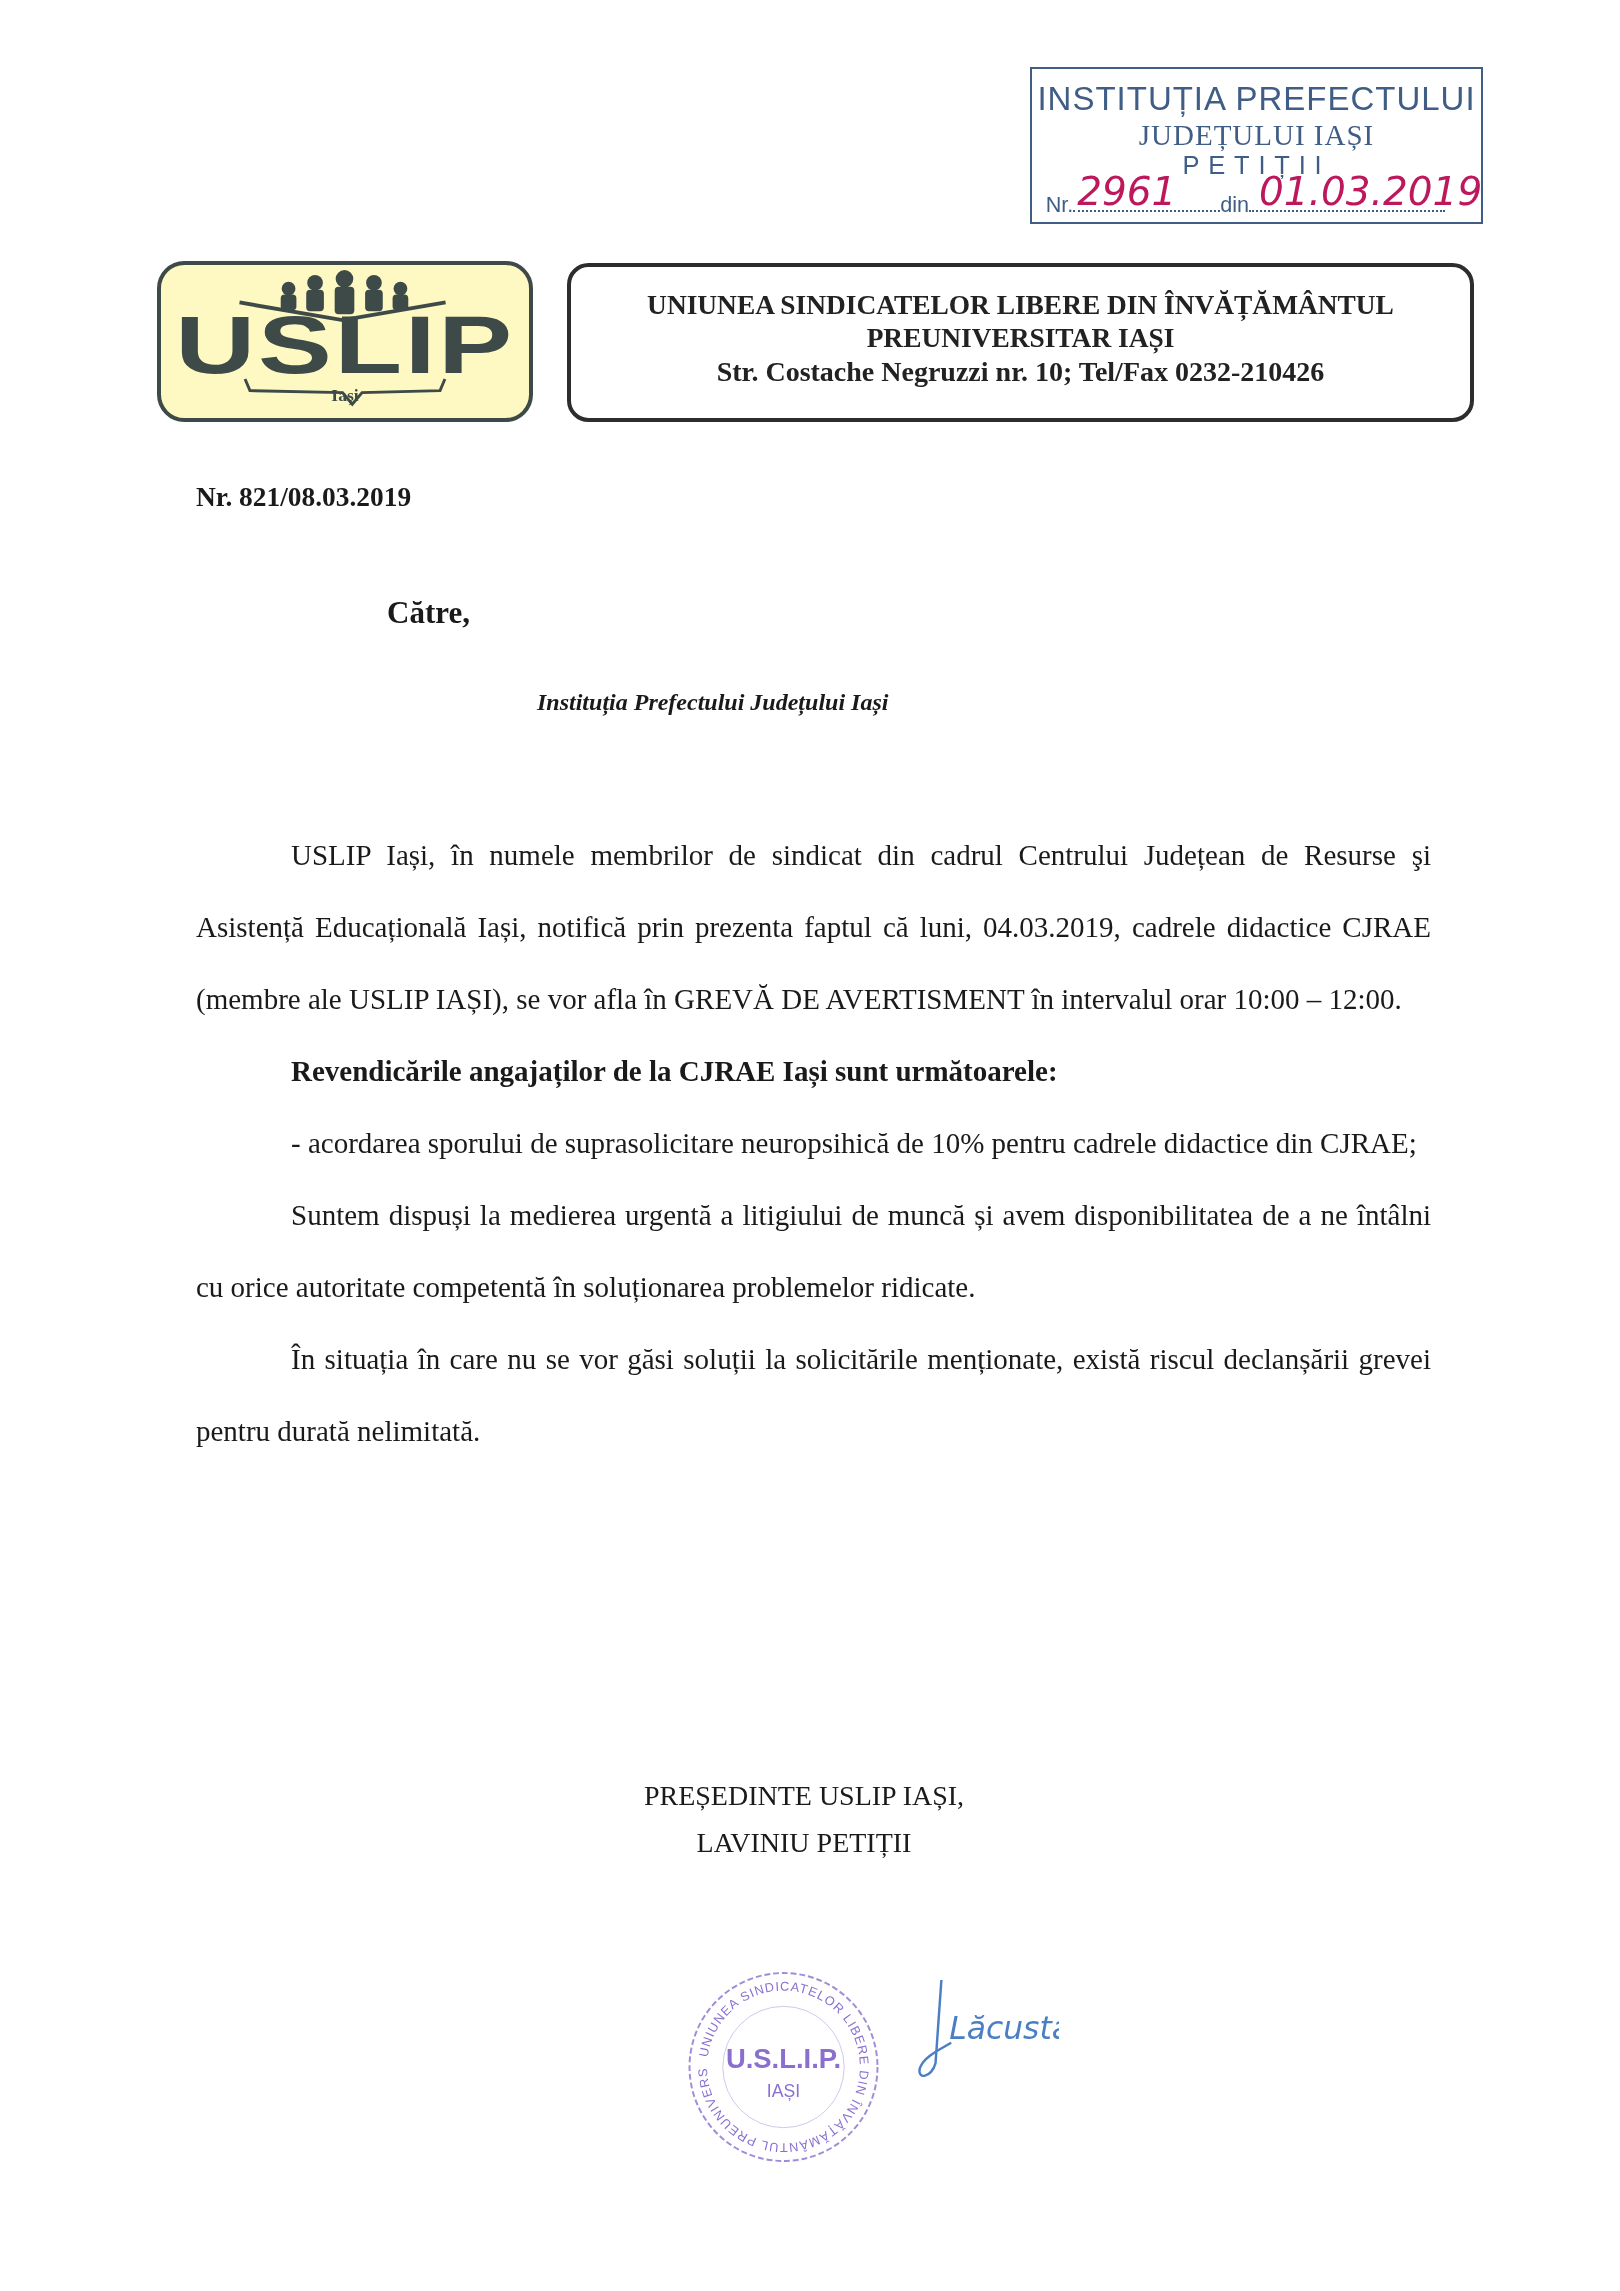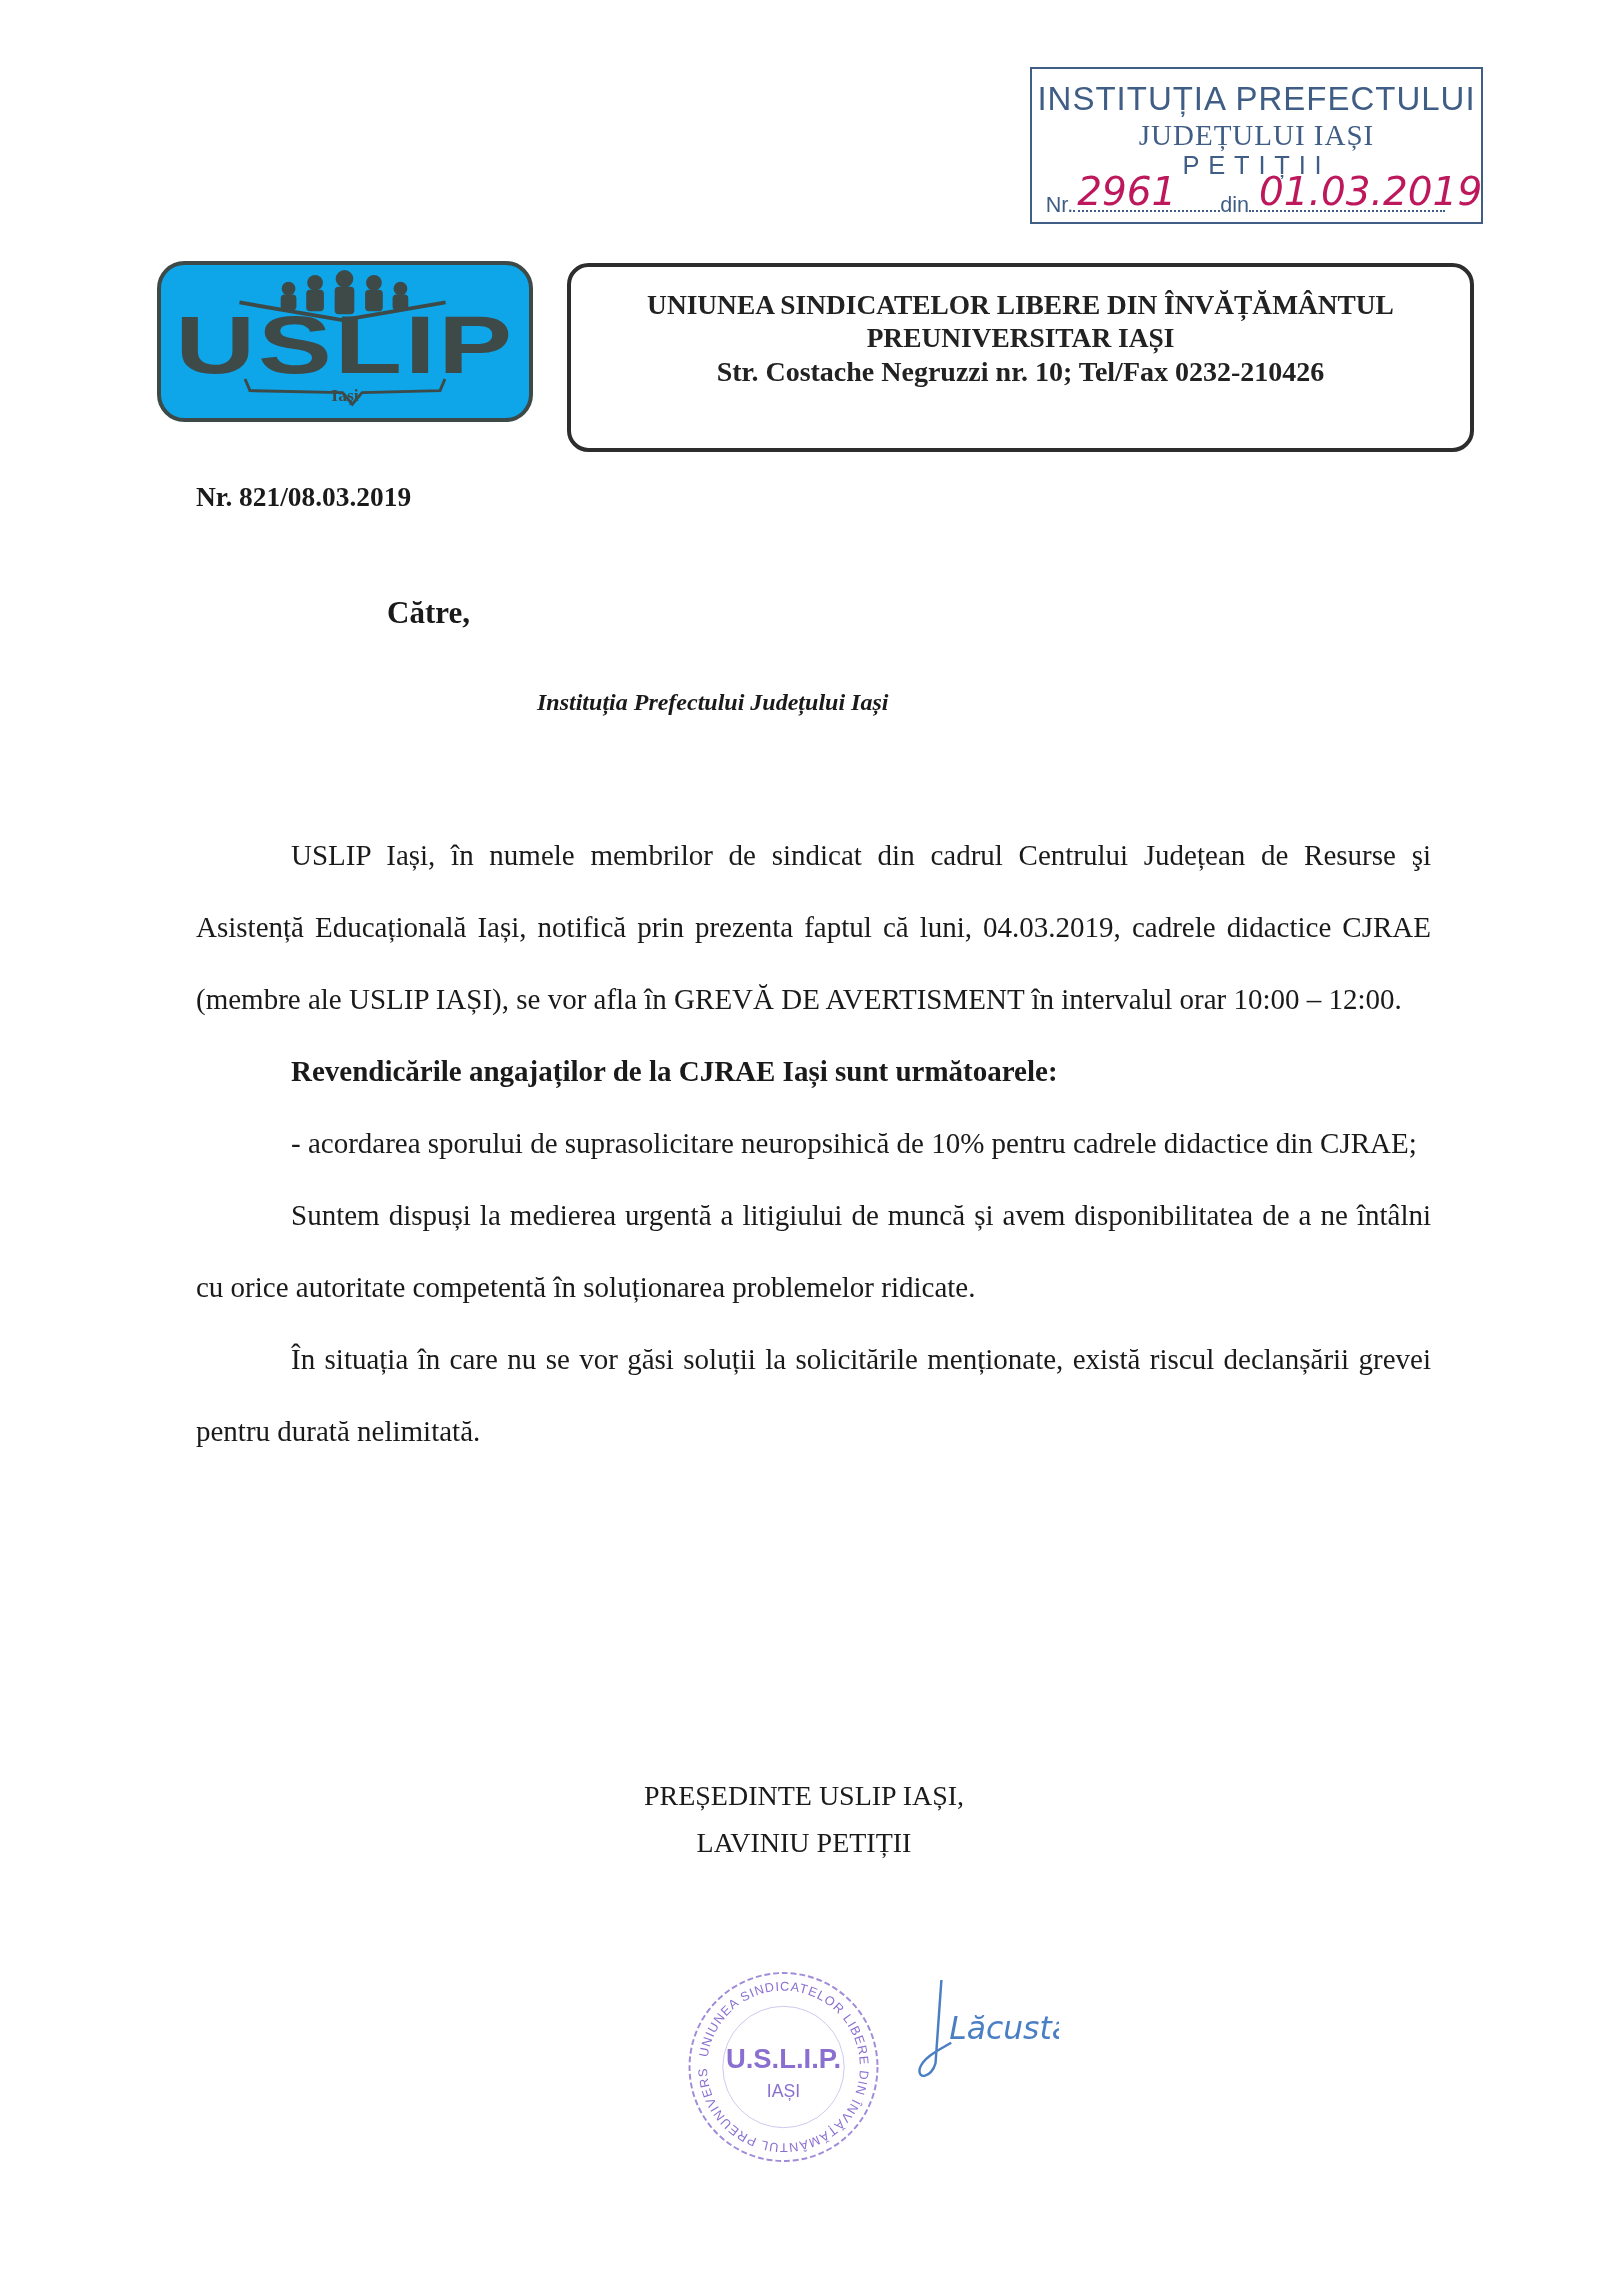--- a/index.html
+++ b/index.html
@@ -12,28 +12,28 @@
     border:2.9px solid #3f5d85; box-sizing:border-box; color:#3f5d85; text-align:center;margin-left:32px; }
   .reg-l1 { font-family:"Liberation Sans", sans-serif; font-size:33px; letter-spacing:1px; margin-top:11.8px; line-height:35px; }
   .reg-l2 { font-family:"Liberation Serif", serif; font-size:29px; letter-spacing:1px; line-height:31px; margin-top:3.9px; }
   .reg-l3 { font-family:"Liberation Sans", sans-serif; font-size:25.5px; letter-spacing:8.8px; line-height:25.5px; margin-top:2px; }
   .reg-l4 { font-family:"Liberation Sans", sans-serif; font-size:21.6px; position:absolute; left:13.7px; bottom:3.9px; right:9.8px; text-align:left; }
   .reg-dots { display:inline-block; border-bottom:2px dotted #3f5d85; vertical-align:baseline; }
   .hand { font-family:"DejaVu Sans", sans-serif; font-style:italic; color:#be185d; font-size:39px; }
 
   
   .logo { left:157px; top:261px; width:376px; height:161px; border:4.9px solid #3d4a48;
-    border-radius:27.4px; box-sizing:border-box; background:#0ea5e9; }
+    border-radius:27.4px; box-sizing:border-box; background:#fef9c3; }
   .logo-text { position:absolute; left:0; right:0; top:39px; text-align:center;
     font-family:"Liberation Sans", sans-serif; font-weight:900; font-size:82px; color:#3d4a48; letter-spacing:2px; line-height:82px; transform:scaleX(1.35); }
   .logo-sub { position:absolute; left:0; right:0; top:120px; text-align:center;
     font-family:"Liberation Serif", serif; font-weight:bold; font-size:17.6px; color:#3d4a48; }
 
   
-  .header-box { left:567px; top:263px; width:907px; height:189px; border:4.9px solid #2d2d2d;
+  .header-box { left:567px; top:263px; width:907px; height:159px; border:4.9px solid #2d2d2d;
     border-radius:21.6px; box-sizing:border-box; text-align:center; }
   .hdr-line { font-weight:bold; font-size:27.4px; line-height:33px; color:#222; }
 
   .ref-no { left:196px; top:482px; font-weight:bold; font-size:27.4px; }
   .catre { left:387px; top:595px; font-weight:bold; font-size:31px; }
   .addressee { left:537px; top:689px; font-weight:bold; font-size:24px;font-style:italic; }
 
   .body-text { left:196px; top:819px; width:1235px; font-size:29px; line-height:72px; text-align:justify; }
   .body-text p { margin:0; }
   .indent { text-indent:95px; }

